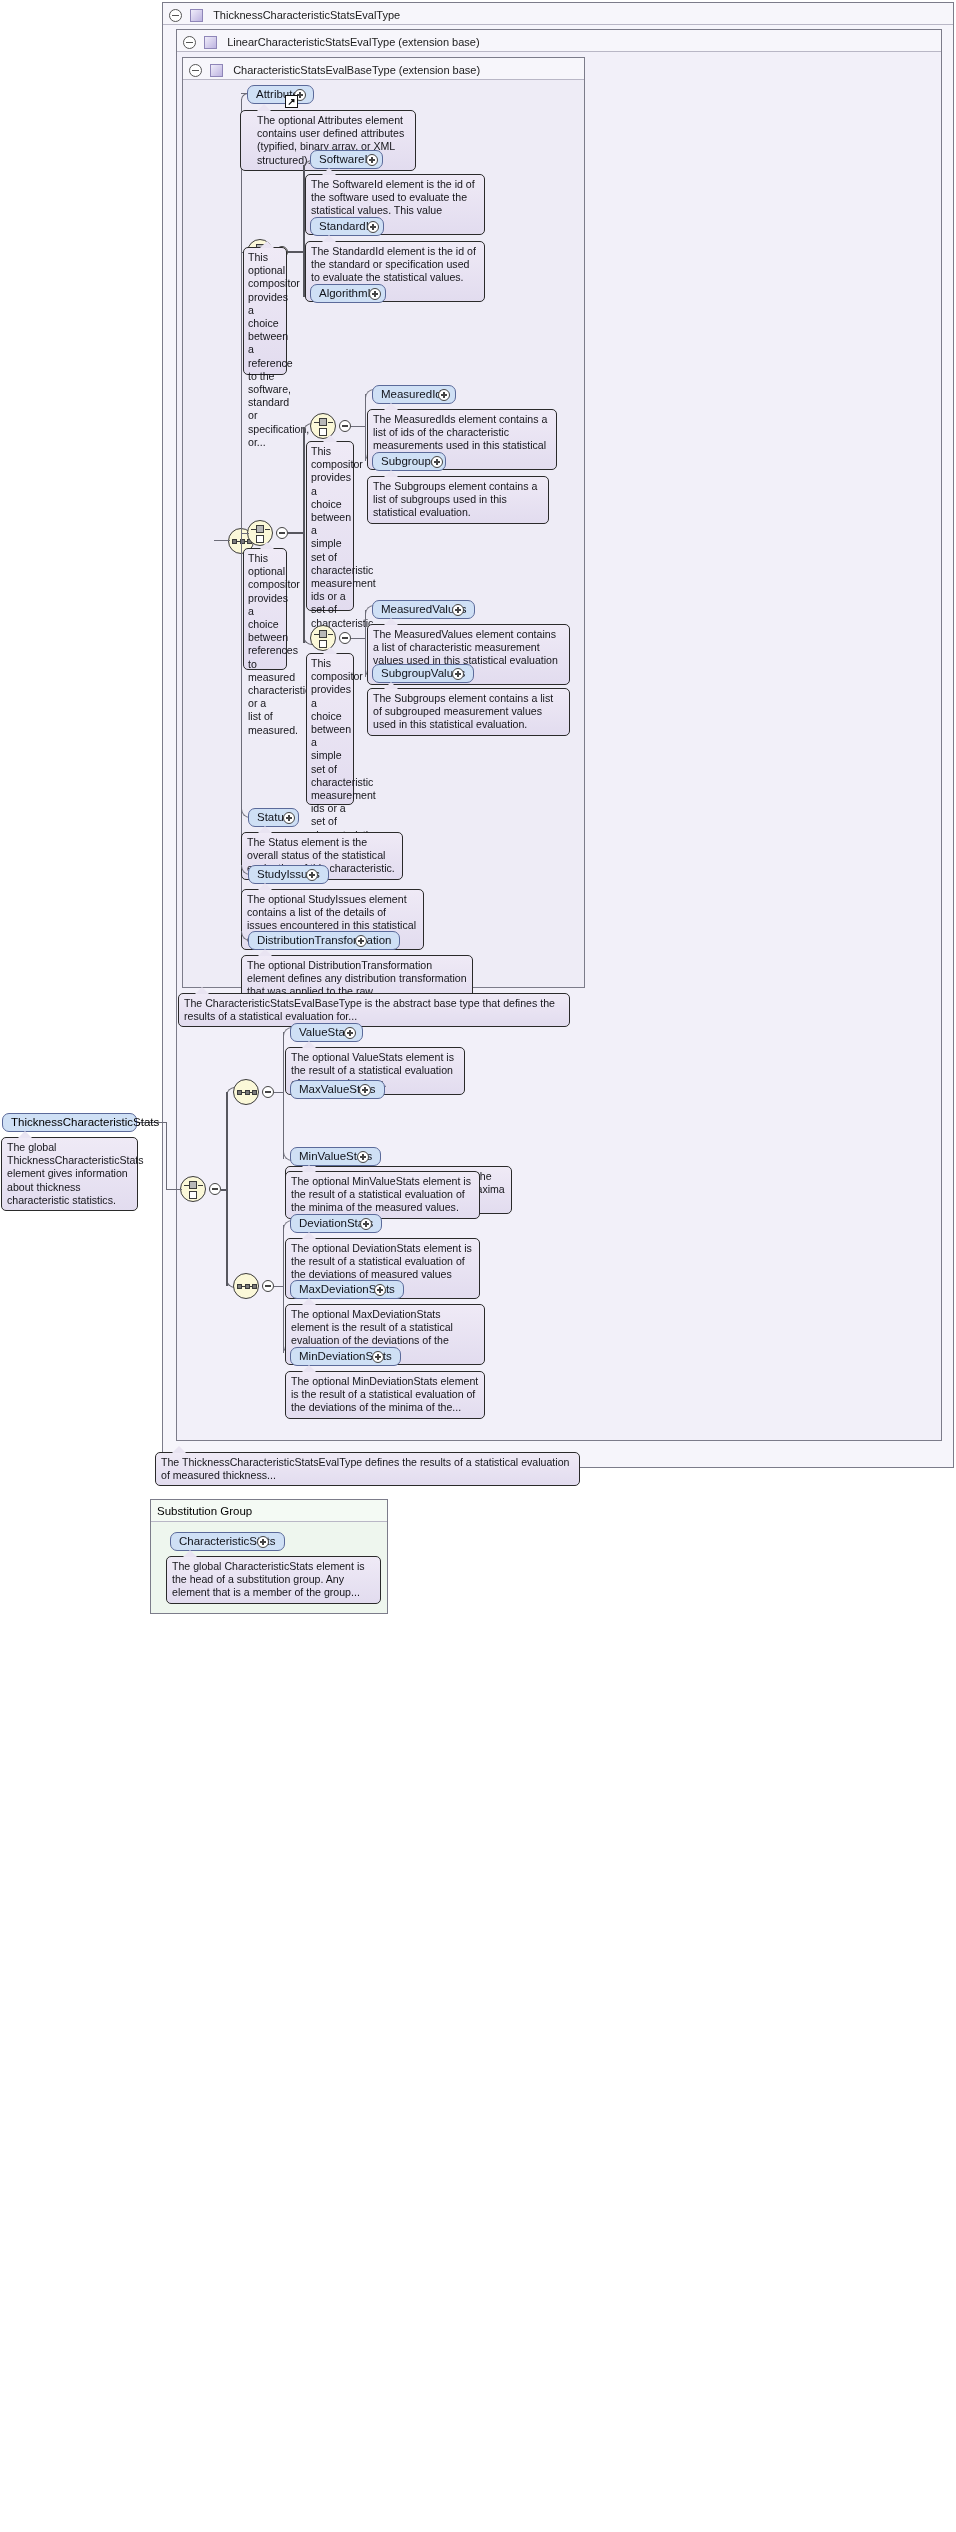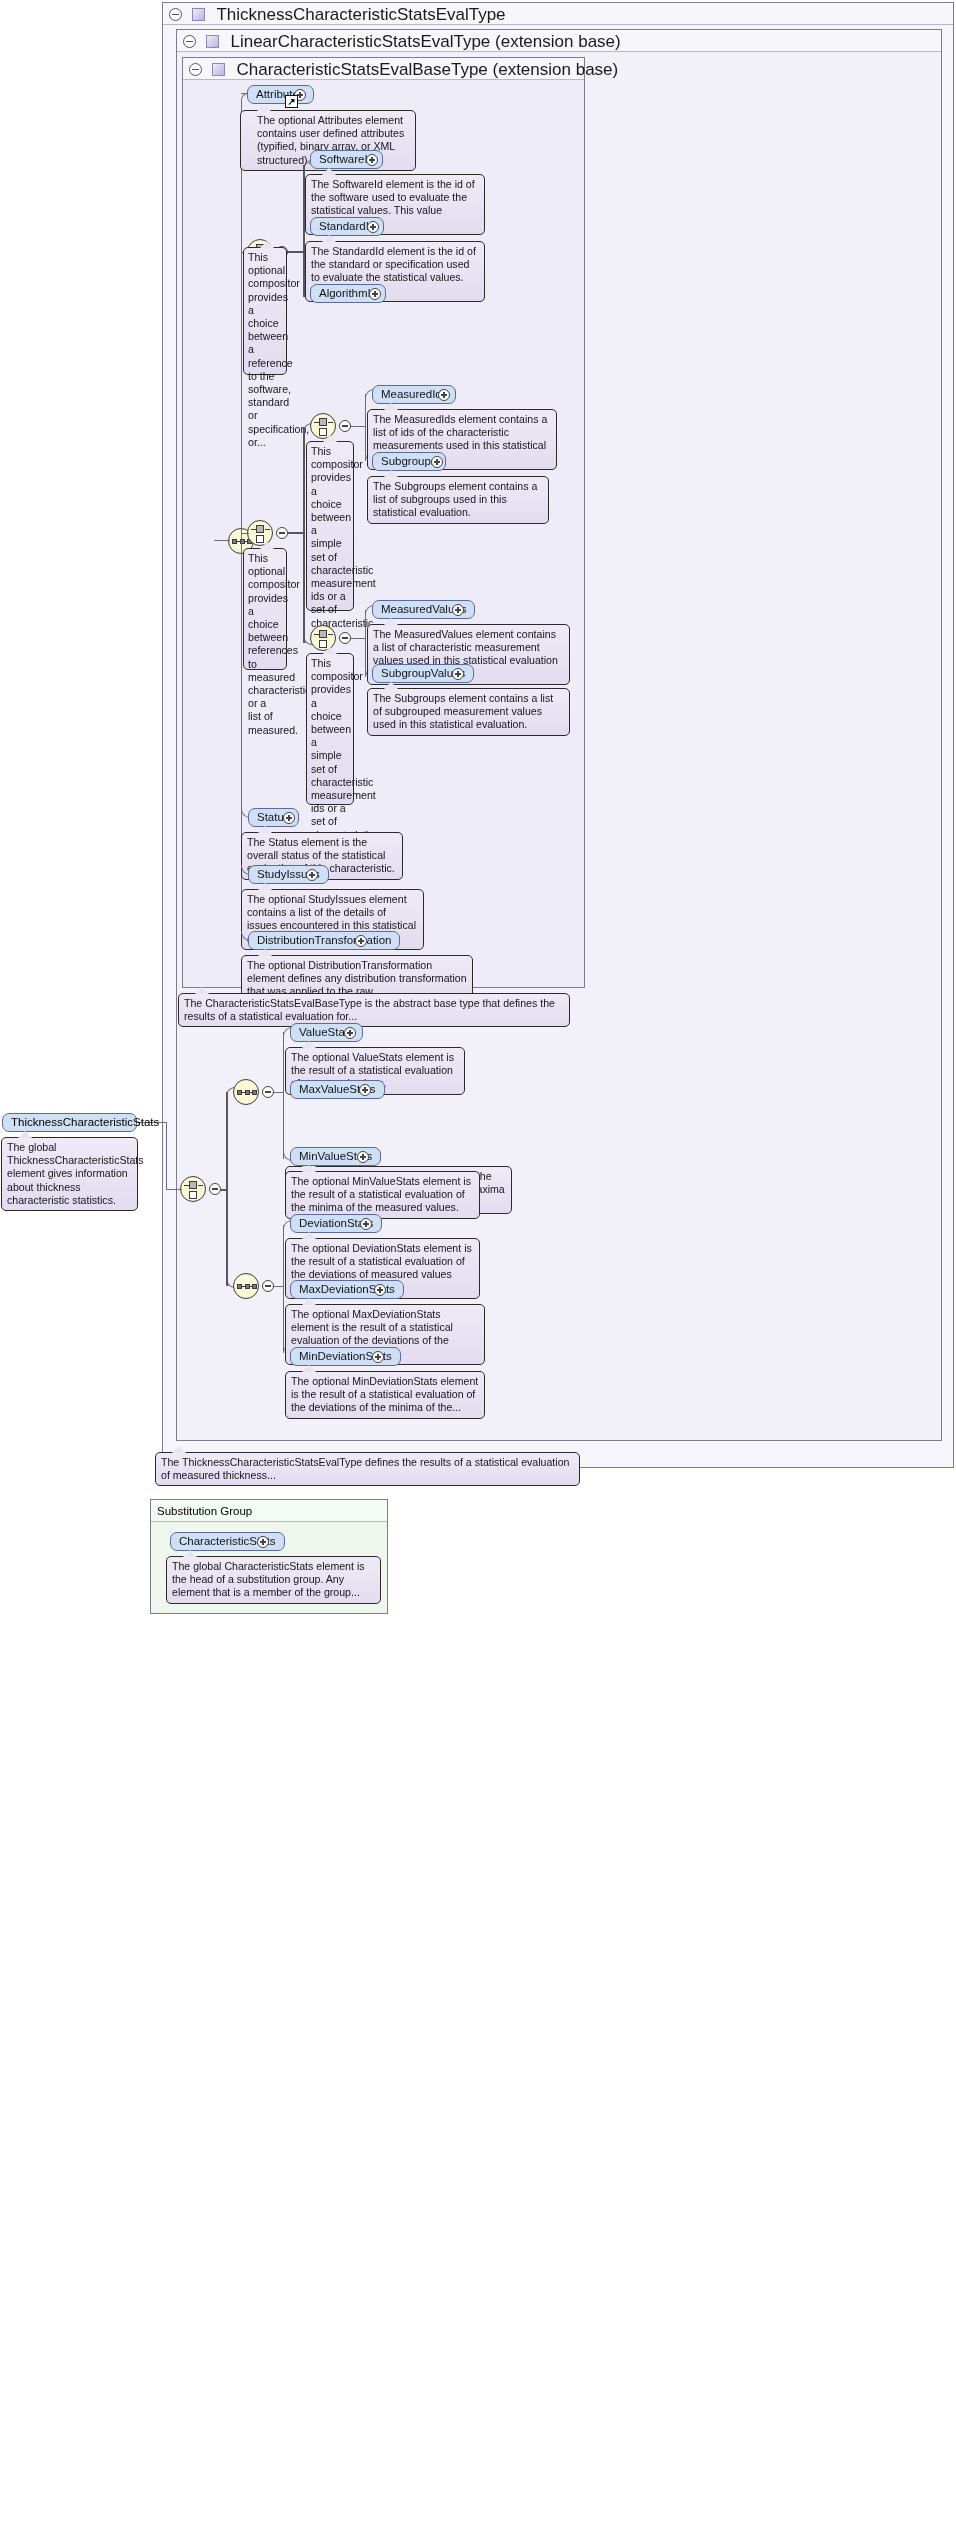--- a/index.html
+++ b/index.html
@@ -27,21 +27,21 @@
   .frame.lvl3    { background: #eeecf6; }
 
   .frame-head {
     position: relative;
     height: 22px;
     line-height: 22px;
     border-bottom: 1px solid #b9b7c6;
     background: #f7f6fb;
     padding-left: 6px;
     white-space: nowrap;
-    font-size: 17px;
+    font-size: 11px;
     color: #1a1a1a;
   }
   .frame-head .collapse {
     display: inline-block;
     width: 13px; height: 13px;
     border: 1.2px solid #555;
     border-radius: 50%;
     position: relative;
     vertical-align: middle;
     margin-right: 5px;

